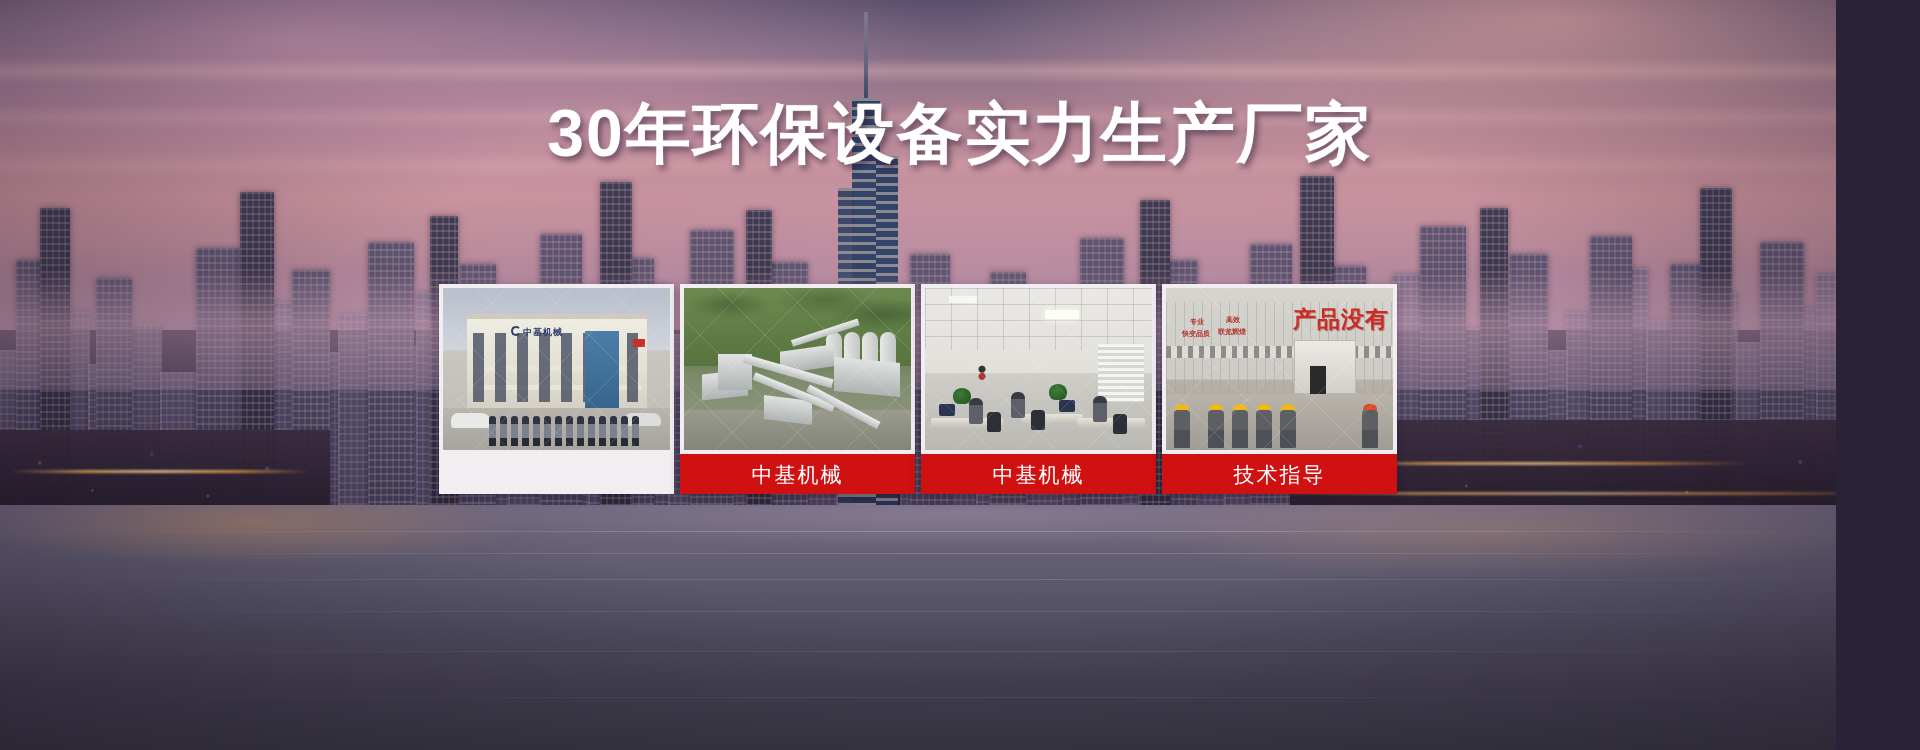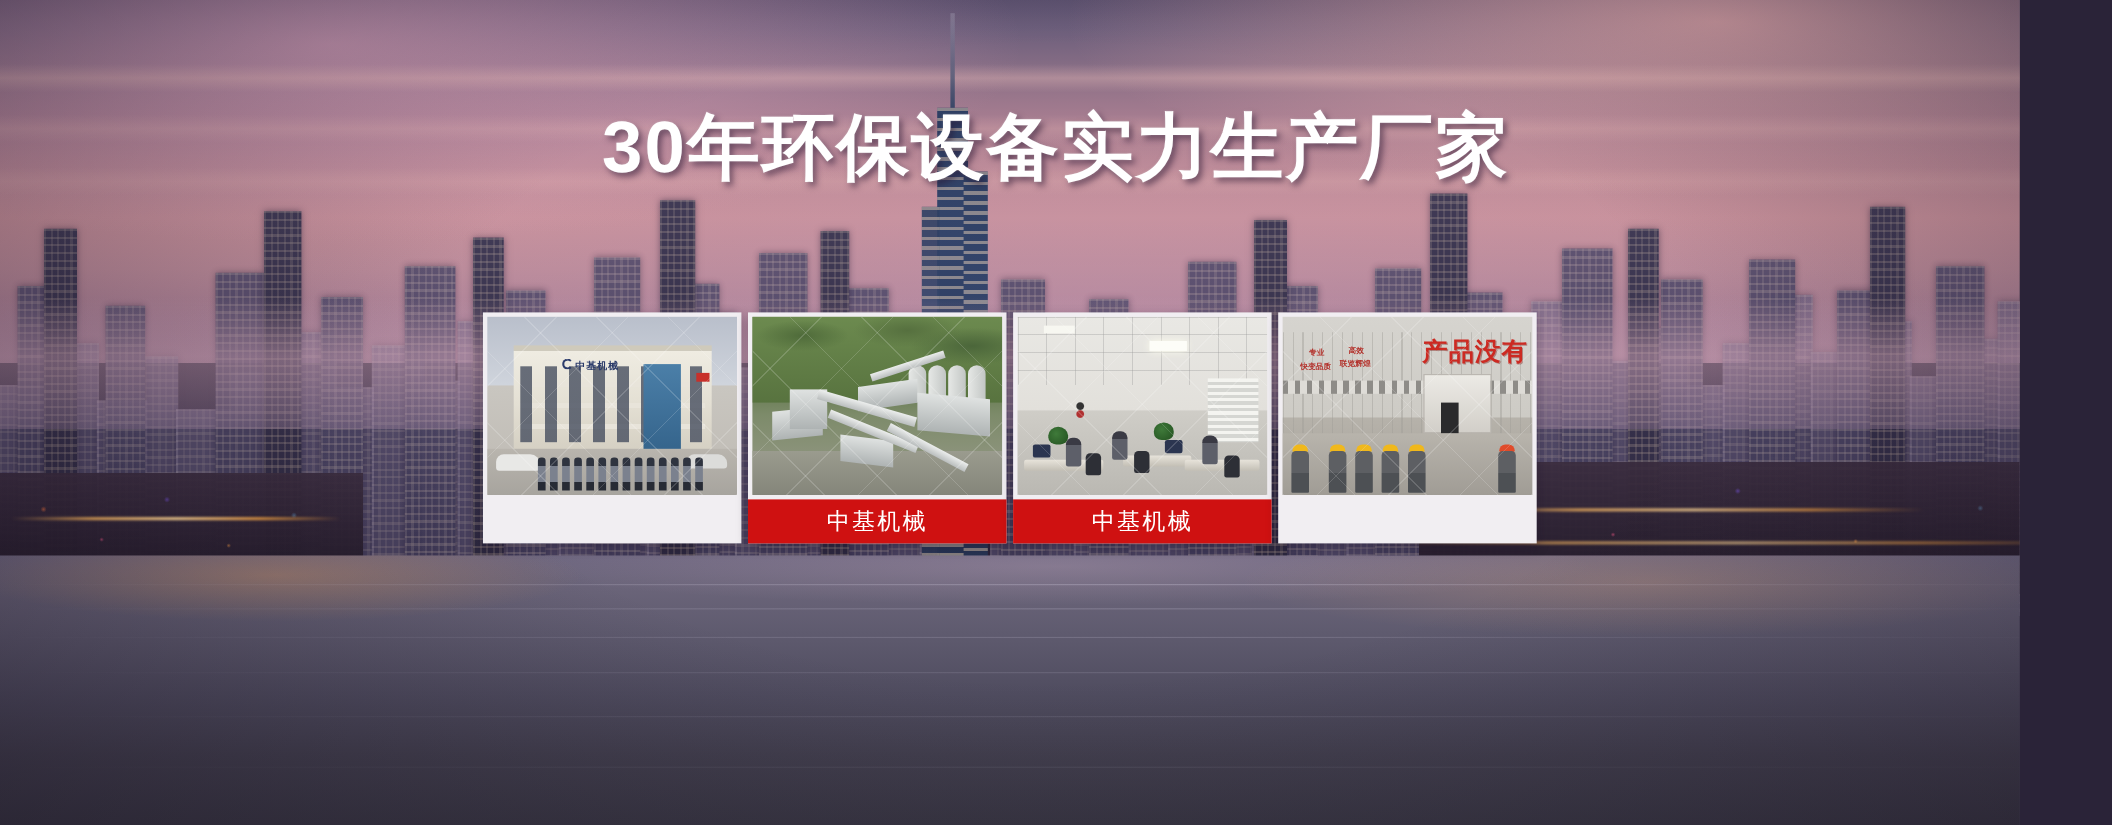--- a/index.html
+++ b/index.html
@@ -516,17 +516,20 @@
           <div class="wrk" style="left:114px;">
               <div class="hat"></div>
               <div class="bdy"></div>
             </div>
           <div class="wrk" style="left:196px;">
               <div class="hat" style="background:#e04b2a;"></div>
               <div class="bdy"></div>
             </div>
           <div class="wm"></div>
         </div>
+        <div class="caption">
+          <span>技术指导</span>
+        </div>
       </div>
 
     </div>
   </div>
 </div>
 
 </body></html>

